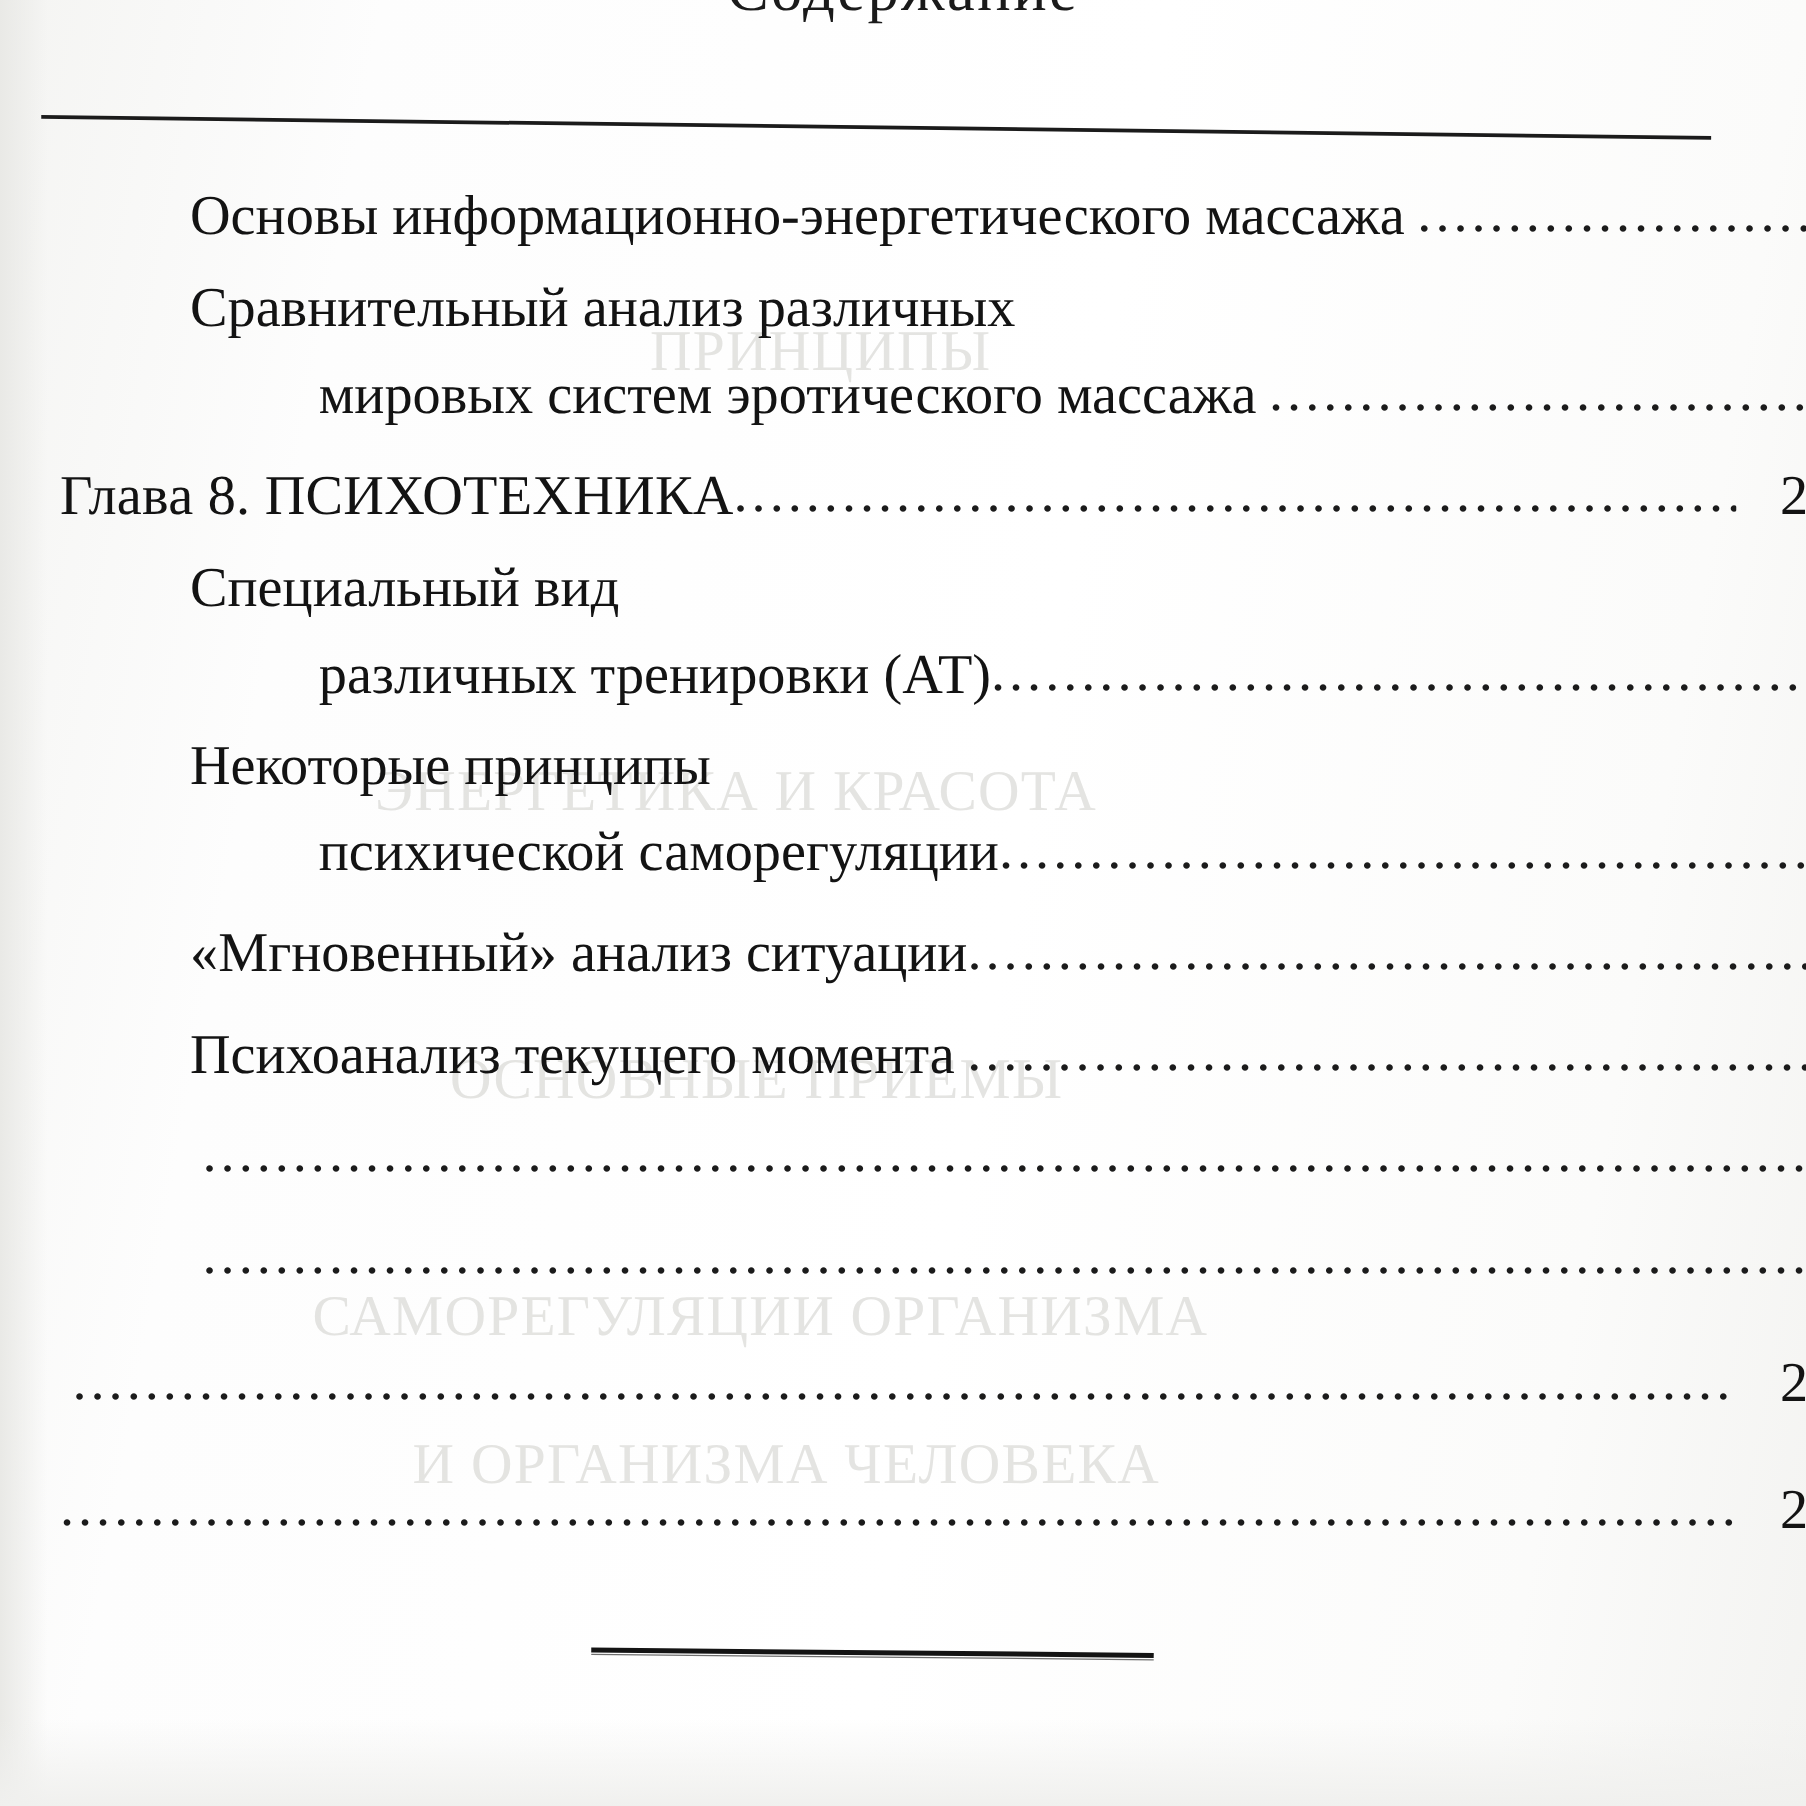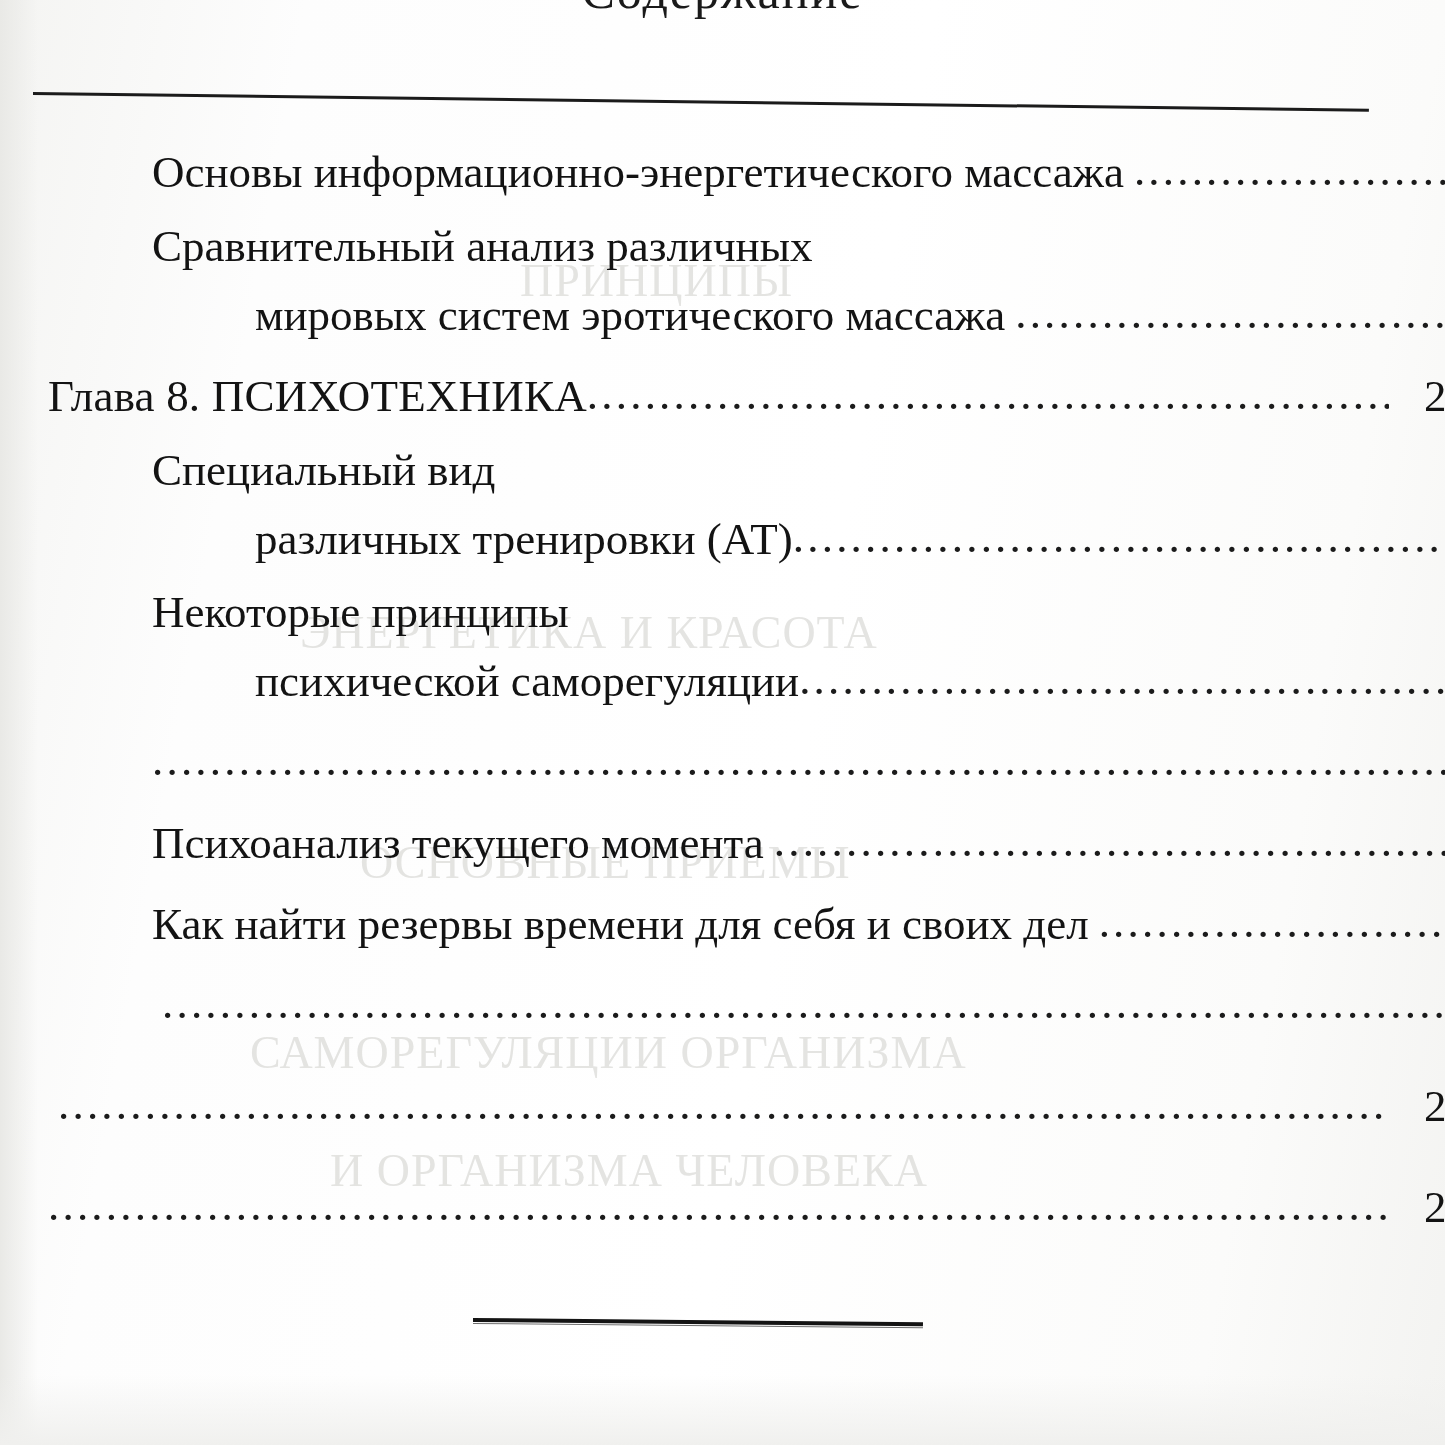--- a/index.html
+++ b/index.html
@@ -212,28 +212,28 @@
         <span class="leader"></span>
       </div>
       <div class="toc-row lvl-1 gap-med no-leader">
         <span class="toc-title">Некоторые принципы</span>
       </div>
       <div class="toc-row lvl-2 gap-small">
         <span class="toc-title">психической саморегуляции</span>
         <span class="leader"></span>
       </div>
       <div class="toc-row lvl-1 gap-med">
+        <span class="toc-title">«Мгновенный» анализ ситуации</span>
         <span class="leader"></span>
       </div>
       <div class="toc-row lvl-1 gap-med">
         <span class="toc-title">Психоанализ текущего момента</span>
         <span class="leader pad-left"></span>
       </div>
       <div class="toc-row lvl-1 gap-med">
-        <span class="toc-title">Как найти резервы времени для себя и своих дел</span>
         <span class="leader pad-left"></span>
       </div>
       <div class="toc-row lvl-1 gap-med">
         <span class="leader pad-left"></span>
       </div>
       <div class="toc-row lvl-chapter gap-large">
         <span class="leader pad-left"></span>
         <span class="toc-page">282</span>
       </div>
       <div class="toc-row lvl-chapter gap-large">

